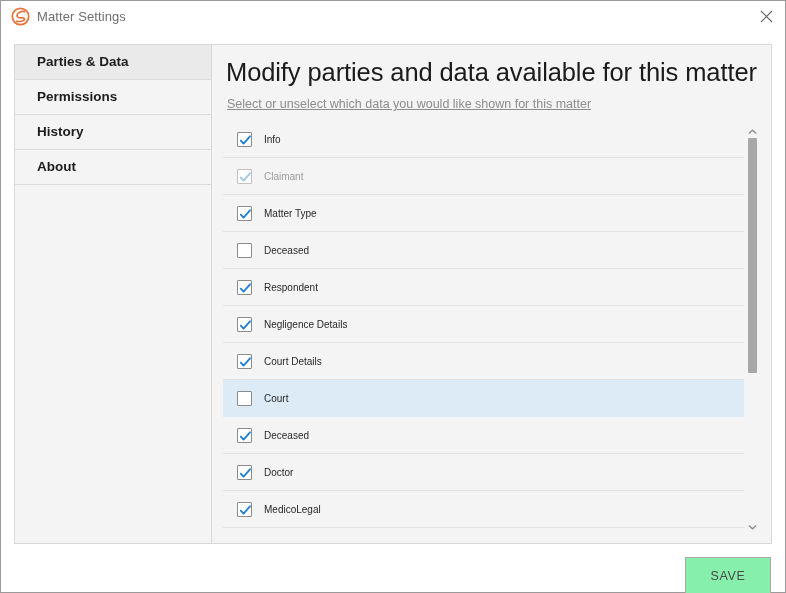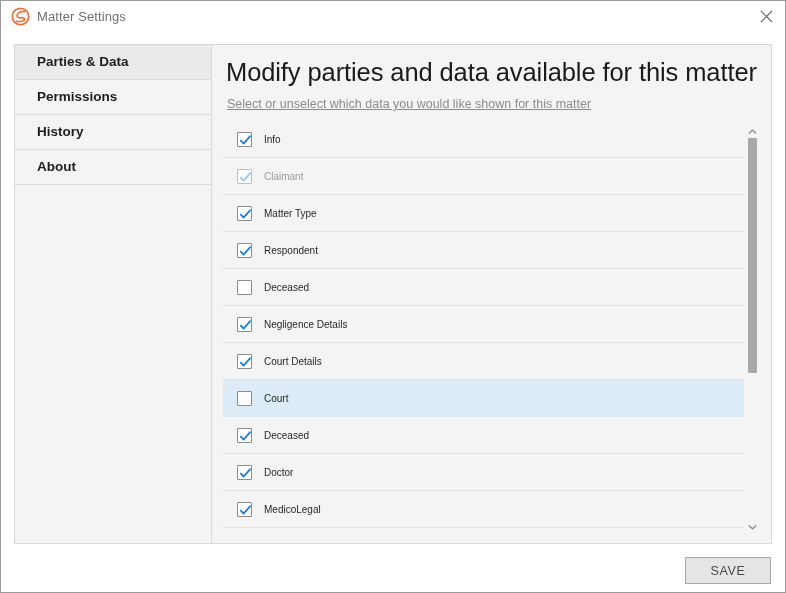--- a/index.html
+++ b/index.html
@@ -216,24 +216,24 @@
   #footer {
     position: absolute;
     left: 0; top: 512px;
     width: 784px;
     height: 48px;
     background: #ffffff;
   }
   #save-button {
     position: absolute;
     left: 684px; top: 13px;
-    width: 86px; height: 27px;
+    width: 86px; height: 37px;
     box-sizing: border-box;
     border: 1px solid #a9a9a9;
-    background: #e5e5e5;
+    background: #86efac;
     color: #4a4a4a;
     font-size: 12.5px;
     letter-spacing: 0.6px;
     display: flex;
     align-items: center;
     justify-content: center;
     cursor: default;
   }
 </style>
 </head>
@@ -299,30 +299,30 @@
             </div>
             <div class="list-row">
               <div class="cb">
                 <svg width="13" height="13" viewBox="0 0 13 13">
                   <path d="M1.8 6.6 L4.6 9.6 L11.0 2.3" fill="none" stroke="#1f7fd4" stroke-width="1.8" stroke-linecap="round" stroke-linejoin="round"></path>
                 </svg>
               </div>
               <span class="row-label">Matter Type</span>
             </div>
             <div class="list-row">
-              <div class="cb">
-                <svg width="13" height="13" viewBox="0 0 13 13">
-                  <path d="M1.8 6.6 L4.6 9.6 L11.0 2.3" fill="none" stroke="#1f7fd4" stroke-width="1.8" stroke-linecap="round" stroke-linejoin="round"></path>
-                </svg>
-              </div>
-              <span class="row-label">Respondent</span>
-            </div>
-            <div class="list-row">
               <div class="cb"></div>
               <span class="row-label">Deceased</span>
+            </div>
+            <div class="list-row">
+              <div class="cb">
+                <svg width="13" height="13" viewBox="0 0 13 13">
+                  <path d="M1.8 6.6 L4.6 9.6 L11.0 2.3" fill="none" stroke="#1f7fd4" stroke-width="1.8" stroke-linecap="round" stroke-linejoin="round"></path>
+                </svg>
+              </div>
+              <span class="row-label">Respondent</span>
             </div>
             <div class="list-row">
               <div class="cb">
                 <svg width="13" height="13" viewBox="0 0 13 13">
                   <path d="M1.8 6.6 L4.6 9.6 L11.0 2.3" fill="none" stroke="#1f7fd4" stroke-width="1.8" stroke-linecap="round" stroke-linejoin="round"></path>
                 </svg>
               </div>
               <span class="row-label">Negligence Details</span>
             </div>
             <div class="list-row">

